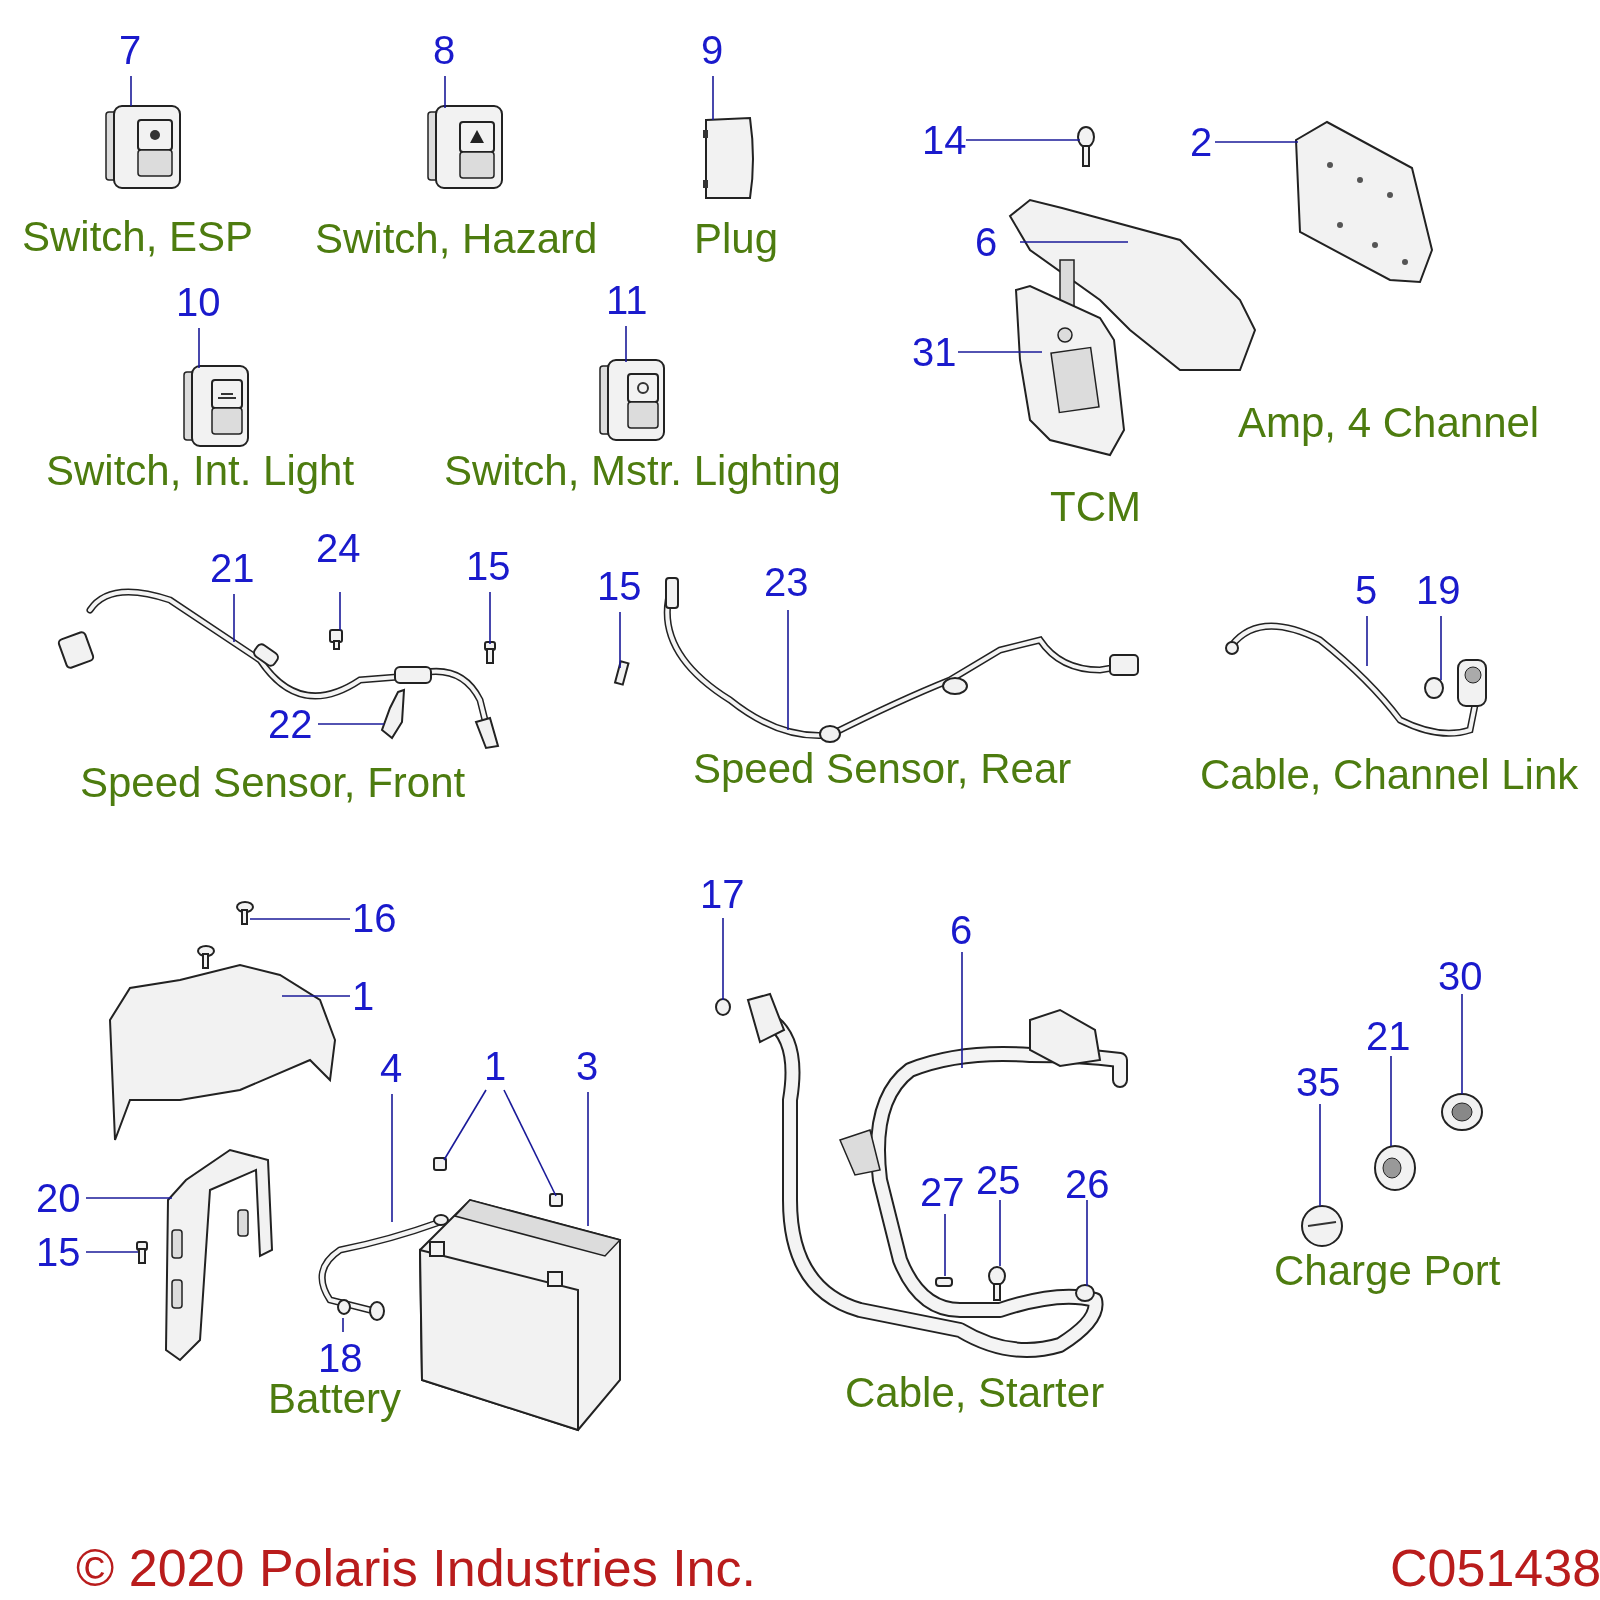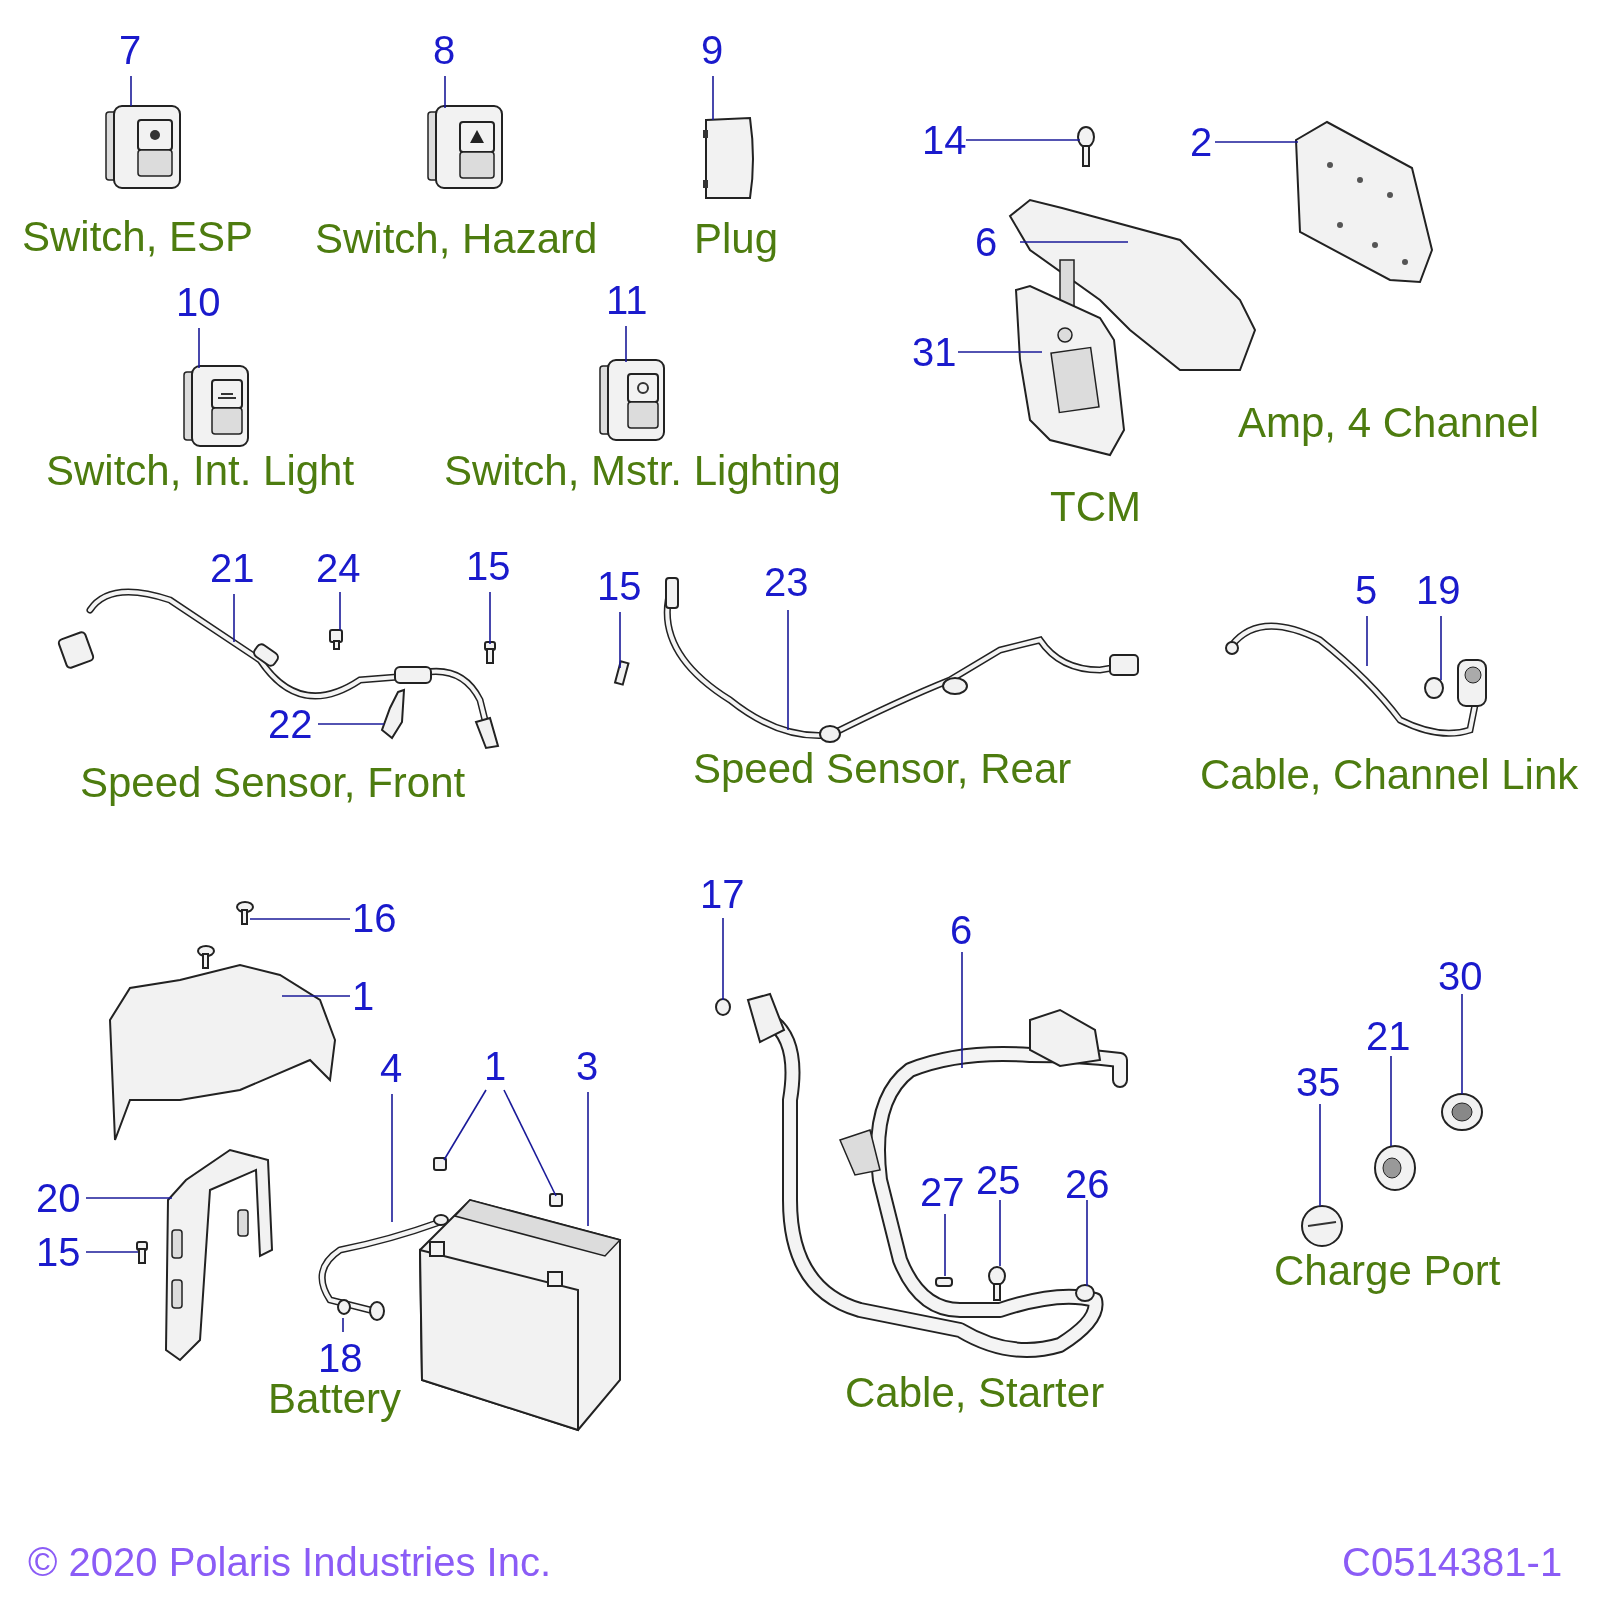--- a/index.html
+++ b/index.html
@@ -1,20 +1,20 @@
 <!DOCTYPE html>
 <html><head>
 <meta charset="utf-8">
 <style>
   html, body { margin: 0; padding: 0; background: #ffffff; }
   body { width: 1600px; height: 1600px; position: relative; overflow: hidden;
          font-family: "Liberation Sans", sans-serif; }
   .num { position: absolute; color: #1a1acc; font-size: 40px; line-height: 1; white-space: nowrap; }
   .lbl { position: absolute; color: #4d7c0f; font-size: 42px; line-height: 1; white-space: nowrap; }
-  .foot { position: absolute; color: #8b5cf6; font-size: 40px; line-height: 1; white-space: nowrap; }
+  .foot { position: absolute; color: #b91c1c; font-size: 52px; line-height: 1; white-space: nowrap; margin-left: 48px; }
   svg.art { position: absolute; left: 0; top: 0; }
   .part { fill: #f2f2f2; stroke: #222; stroke-width: 2; }
   .part2 { fill: #dcdcdc; stroke: #222; stroke-width: 1.5; }
   .cable { fill: none; stroke: #222; stroke-width: 7; stroke-linecap: round; }
   .cable-in { fill: none; stroke: #f4f4f4; stroke-width: 4; stroke-linecap: round; }
   .fat { fill: none; stroke: #222; stroke-width: 16; stroke-linecap: round; stroke-linejoin: round; }
   .fat-in { fill: none; stroke: #f4f4f4; stroke-width: 12; stroke-linecap: round; stroke-linejoin: round; }
   .leader { stroke: #1a1a99; stroke-width: 1.6; fill: none; }
 </style>
 </head>
@@ -260,21 +260,21 @@
 <div class="num" style="left:119px;top:30px">7</div>
 <div class="num" style="left:433px;top:30px">8</div>
 <div class="num" style="left:701px;top:30px">9</div>
 <div class="num" style="left:176px;top:282px">10</div>
 <div class="num" style="left:606px;top:280px">11</div>
 <div class="num" style="left:922px;top:120px">14</div>
 <div class="num" style="left:1190px;top:122px">2</div>
 <div class="num" style="left:975px;top:222px">6</div>
 <div class="num" style="left:912px;top:332px">31</div>
 <div class="num" style="left:210px;top:548px">21</div>
-<div class="num" style="left:316px;top:548px">24</div>
+<div class="num" style="left:316px;top:528px">24</div>
 <div class="num" style="left:466px;top:546px">15</div>
 <div class="num" style="left:268px;top:704px">22</div>
 <div class="num" style="left:597px;top:566px">15</div>
 <div class="num" style="left:764px;top:562px">23</div>
 <div class="num" style="left:1355px;top:570px">5</div>
 <div class="num" style="left:1416px;top:570px">19</div>
 <div class="num" style="left:352px;top:898px">16</div>
 <div class="num" style="left:352px;top:976px">1</div>
 <div class="num" style="left:380px;top:1048px">4</div>
 <div class="num" style="left:484px;top:1046px">1</div>

